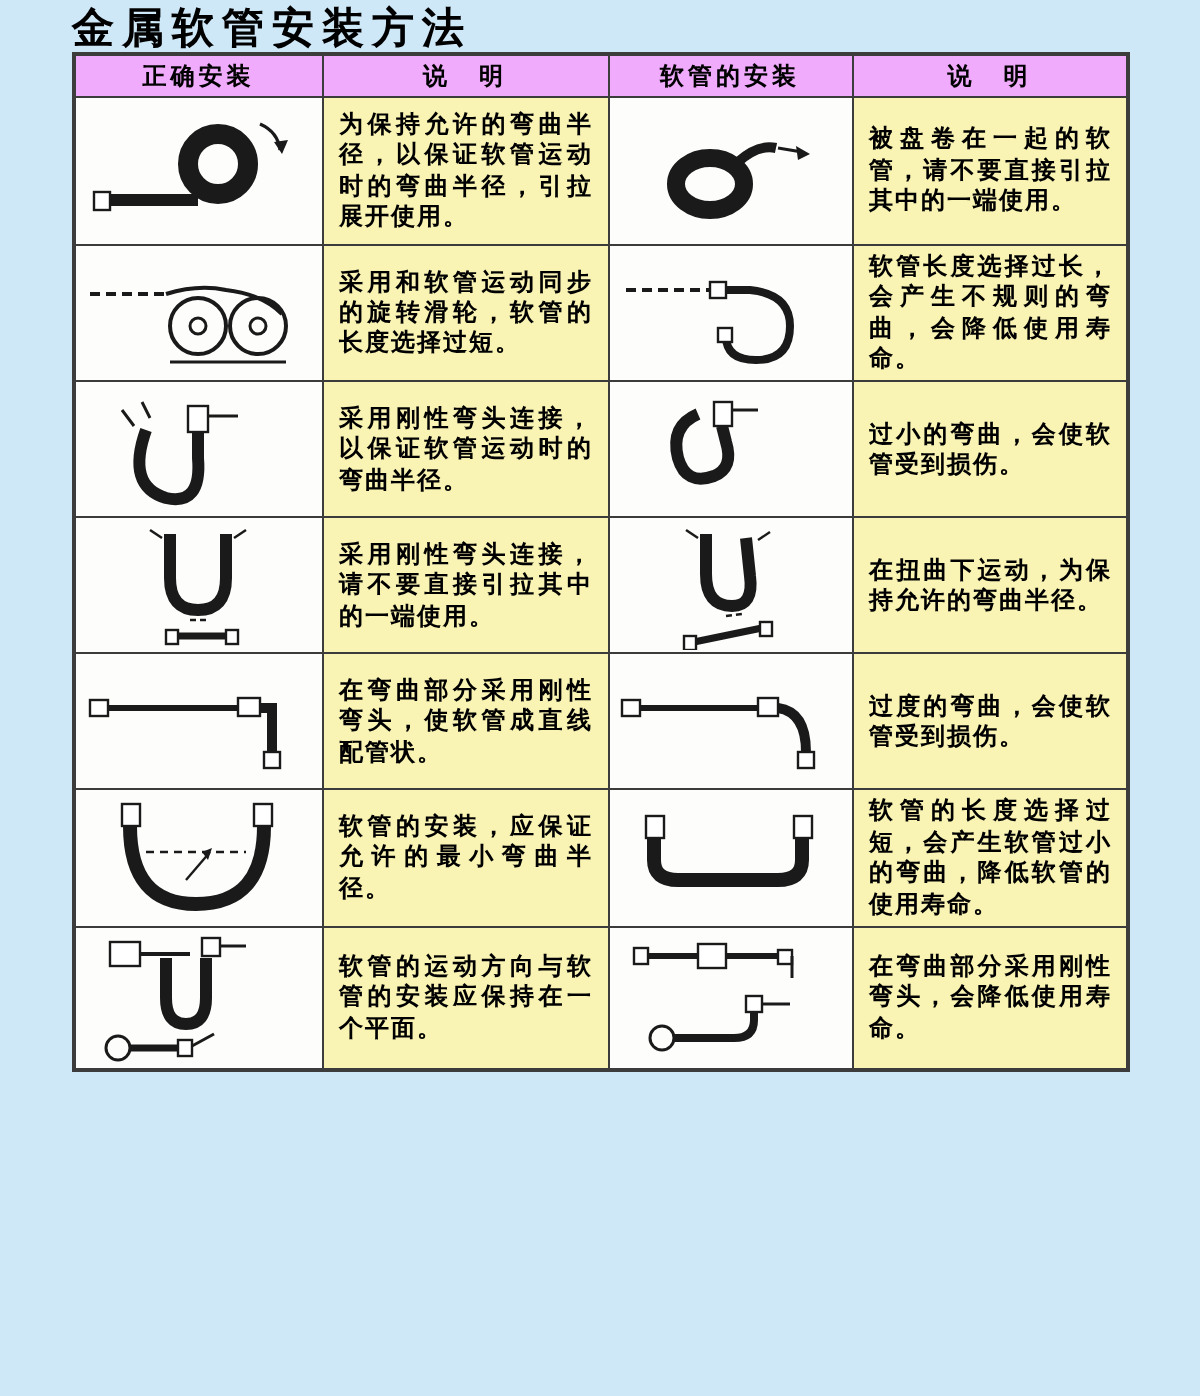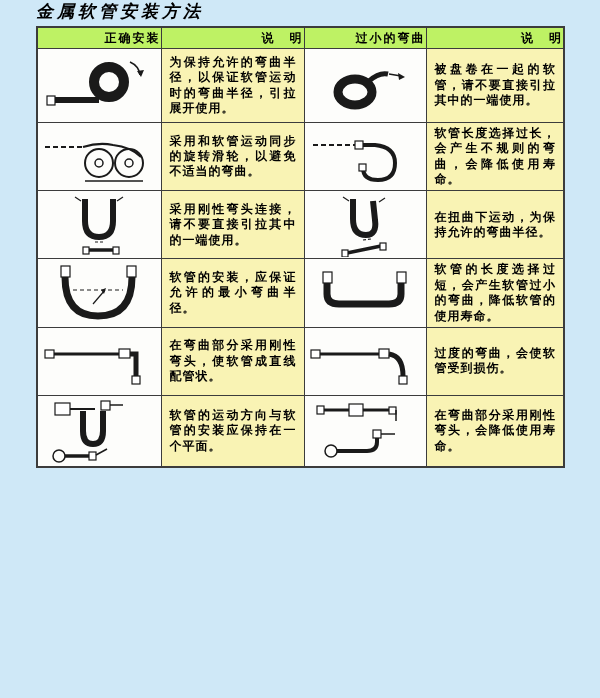--- a/index.html
+++ b/index.html
@@ -6,35 +6,35 @@
   body{
     width:600px;height:698px;
     background:#cfe8f7;
     font-family:"Liberation Sans",sans-serif;
     position:relative;overflow:hidden;
     color:#000;
   }
   .page-title{
     position:absolute;left:36px;top:0px;
     font-family:"DejaVu Serif",serif;
-    font-style:italic;font-weight:bold;
-    font-size:17px;letter-spacing:4px;
+    font-weight:bold;
+    font-size:21px;letter-spacing:4px;
   }
   table.install{
     position:absolute;left:36px;top:26px;
     width:527px;
     border-collapse:collapse;table-layout:fixed;
     border:2px solid #3c3c3c;
     background:#fdfdfb;
   }
   .install th,.install td{border:1px solid #3c3c3c;padding:0;vertical-align:middle;}
   .install th{
-    background:#bef264;height:20px;
+    background:#f0abfc;height:20px;
     font-size:12px;font-weight:bold;letter-spacing:2px;
-    text-align:right;
+    text-align:center;
     margin-left:29px;
   }
   td.img-cell{background:#fdfdfb;text-align:center;}
   td.img-cell svg{display:block;margin:0 auto;}
   td.desc-cell{
     background:#f9f3b4;
     font-size:12px;font-weight:bold;
     line-height:1.28;letter-spacing:1px;
     padding:3px 7px 3px 8px;
     text-align:justify;
@@ -56,21 +56,21 @@
   <colgroup>
     <col style="width:124px">
       <col style="width:143px">
       <col style="width:122px">
       <col style="width:138px">
   </colgroup>
   <thead>
     <tr>
       <th>正确安装</th>
       <th>说　明</th>
-      <th>过小的弯曲</th>
+      <th>软管的安装</th>
       <th>说　明</th>
     </tr>
   </thead>
   <tbody>
 
     <tr class="h74">
       <td class="img-cell">
         <svg width="112" height="62" viewBox="0 0 112 62">
           <circle class="stroke" cx="66" cy="27" r="15" stroke-width="10"></circle>
           <line class="stroke" x1="12" y1="45" x2="56" y2="45" stroke-width="6"></line>
@@ -97,33 +97,53 @@
         <svg width="116" height="60" viewBox="0 0 116 60">
           <line class="stroke" x1="4" y1="20" x2="42" y2="20" stroke-width="2" stroke-dasharray="5 3"></line>
           <path class="stroke" d="M42 20 Q 58 15 72 18 Q 90 20 100 30" stroke-width="2"></path>
           <circle class="stroke" cx="58" cy="36" r="14" stroke-width="2"></circle>
           <circle class="stroke" cx="58" cy="36" r="4" stroke-width="1.5"></circle>
           <circle class="stroke" cx="88" cy="36" r="14" stroke-width="2"></circle>
           <circle class="stroke" cx="88" cy="36" r="4" stroke-width="1.5"></circle>
           <line class="stroke" x1="44" y1="54" x2="102" y2="54" stroke-width="1.5"></line>
         </svg>
       </td>
-      <td class="desc-cell">采用和软管运动同步的旋转滑轮，以避免不适当的弯曲。</td>
+      <td class="desc-cell">采用和软管运动同步的旋转滑轮，软管的长度选择过短。</td>
       <td class="img-cell">
         <svg width="112" height="60" viewBox="0 0 112 60">
           <line class="stroke" x1="4" y1="18" x2="50" y2="18" stroke-width="2" stroke-dasharray="5 3"></line>
           <rect class="fitting" x="46" y="14" width="8" height="8"></rect>
           <path class="stroke" d="M54 18 h 12 q 20 2 20 18 q 0 17 -17 17 q -15 0 -15 -12" stroke-width="4"></path>
           <rect class="fitting" x="50" y="37" width="7" height="7"></rect>
         </svg>
       </td>
       <td class="desc-cell">软管长度选择过长，会产生不规则的弯曲，会降低使用寿命。</td>
     </tr>
 
 
+    <tr class="h68">
+      <td class="img-cell">
+        <svg width="112" height="64" viewBox="0 0 112 64">
+          <path class="stroke" d="M30 22 Q 20 50 40 56 Q 58 60 56 36 L 56 22" stroke-width="6"></path>
+          <rect class="fitting" x="51" y="10" width="10" height="13"></rect>
+          <line class="stroke" x1="61" y1="15" x2="76" y2="15" stroke-width="1.5"></line>
+          <line class="stroke" x1="24" y1="20" x2="18" y2="12" stroke-width="1.5"></line>
+          <line class="stroke" x1="32" y1="16" x2="28" y2="8" stroke-width="1.5"></line>
+        </svg>
+      </td>
+      <td class="desc-cell">采用刚性弯头连接，以保证软管运动时的弯曲半径。</td>
+      <td class="img-cell">
+        <svg width="112" height="64" viewBox="0 0 112 64">
+          <path class="stroke" d="M40 14 Q 26 20 30 36 Q 34 50 48 45 Q 58 41 54 28 L 52 20" stroke-width="6"></path>
+          <rect class="fitting" x="48" y="8" width="9" height="12"></rect>
+          <line class="stroke" x1="57" y1="12" x2="70" y2="12" stroke-width="1.5"></line>
+        </svg>
+      </td>
+      <td class="desc-cell">过小的弯曲，会使软管受到损伤。</td>
+    </tr>
 
     <tr class="h68">
       <td class="img-cell">
         <svg width="112" height="64" viewBox="0 0 112 64">
           <path class="stroke" d="M42 6 V 28 Q 42 44 56 44 Q 70 44 70 28 V 6" stroke-width="6"></path>
           <line class="stroke" x1="38" y1="8" x2="32" y2="4" stroke-width="1.2"></line>
           <line class="stroke" x1="74" y1="8" x2="80" y2="4" stroke-width="1.2"></line>
           <rect class="fitting" x="40" y="54" width="6" height="7"></rect>
           <line class="stroke" x1="46" y1="57" x2="70" y2="57" stroke-width="3.5"></line>
           <rect class="fitting" x="70" y="54" width="6" height="7"></rect>
@@ -140,61 +160,61 @@
           <rect class="fitting" x="33" y="57" width="6" height="7"></rect>
           <rect class="fitting" x="71" y="50" width="6" height="7"></rect>
           <line class="stroke" x1="54" y1="47" x2="62" y2="46" stroke-width="1.2" stroke-dasharray="3 2"></line>
         </svg>
       </td>
       <td class="desc-cell">在扭曲下运动，为保持允许的弯曲半径。</td>
     </tr>
 
     <tr class="h68">
       <td class="img-cell">
+        <svg width="116" height="58" viewBox="0 0 116 58">
+          <rect class="fitting" x="4" y="18" width="9" height="8"></rect>
+          <line class="stroke" x1="13" y1="22" x2="80" y2="22" stroke-width="3"></line>
+          <rect class="fitting" x="78" y="17" width="11" height="9"></rect>
+          <path class="stroke" d="M89 22 L 95 22 L 95 44" stroke-width="5"></path>
+          <rect class="fitting" x="91" y="44" width="8" height="8"></rect>
+        </svg>
+      </td>
+      <td class="desc-cell">在弯曲部分采用刚性弯头，使软管成直线配管状。</td>
+      <td class="img-cell">
+        <svg width="116" height="58" viewBox="0 0 116 58">
+          <rect class="fitting" x="4" y="18" width="9" height="8"></rect>
+          <line class="stroke" x1="13" y1="22" x2="74" y2="22" stroke-width="3"></line>
+          <rect class="fitting" x="72" y="17" width="10" height="9"></rect>
+          <path class="stroke" d="M82 22 Q 96 24 96 44" stroke-width="5"></path>
+          <rect class="fitting" x="92" y="44" width="8" height="8"></rect>
+        </svg>
+      </td>
+      <td class="desc-cell">过度的弯曲，会使软管受到损伤。</td>
+    </tr>
+
+    <tr class="h68">
+      <td class="img-cell">
         <svg width="112" height="62" viewBox="0 0 112 62">
           <rect class="fitting" x="18" y="4" width="9" height="11"></rect>
           <rect class="fitting" x="84" y="4" width="9" height="11"></rect>
           <path class="stroke" d="M22 15 Q 22 54 55 54 Q 89 54 89 15" stroke-width="7"></path>
           <line class="stroke" x1="30" y1="28" x2="80" y2="28" stroke-width="1.2" stroke-dasharray="4 3"></line>
           <line class="stroke" x1="50" y1="42" x2="62" y2="28" stroke-width="1.2"></line>
           <path class="fillk" d="M63 26 l -5 2 l 3 4 z"></path>
         </svg>
       </td>
       <td class="desc-cell">软管的安装，应保证允许的最小弯曲半径。</td>
       <td class="img-cell">
         <svg width="112" height="62" viewBox="0 0 112 62">
           <rect class="fitting" x="14" y="10" width="9" height="11"></rect>
           <rect class="fitting" x="88" y="10" width="9" height="11"></rect>
           <path class="stroke" d="M18 21 L 18 32 Q 18 42 30 42 L 80 42 Q 92 42 92 32 L 92 21" stroke-width="7"></path>
         </svg>
       </td>
       <td class="desc-cell">软管的长度选择过短，会产生软管过小的弯曲，降低软管的使用寿命。</td>
-    </tr>
-
-    <tr class="h68">
-      <td class="img-cell">
-        <svg width="116" height="58" viewBox="0 0 116 58">
-          <rect class="fitting" x="4" y="18" width="9" height="8"></rect>
-          <line class="stroke" x1="13" y1="22" x2="80" y2="22" stroke-width="3"></line>
-          <rect class="fitting" x="78" y="17" width="11" height="9"></rect>
-          <path class="stroke" d="M89 22 L 95 22 L 95 44" stroke-width="5"></path>
-          <rect class="fitting" x="91" y="44" width="8" height="8"></rect>
-        </svg>
-      </td>
-      <td class="desc-cell">在弯曲部分采用刚性弯头，使软管成直线配管状。</td>
-      <td class="img-cell">
-        <svg width="116" height="58" viewBox="0 0 116 58">
-          <rect class="fitting" x="4" y="18" width="9" height="8"></rect>
-          <line class="stroke" x1="13" y1="22" x2="74" y2="22" stroke-width="3"></line>
-          <rect class="fitting" x="72" y="17" width="10" height="9"></rect>
-          <path class="stroke" d="M82 22 Q 96 24 96 44" stroke-width="5"></path>
-          <rect class="fitting" x="92" y="44" width="8" height="8"></rect>
-        </svg>
-      </td>
-      <td class="desc-cell">过度的弯曲，会使软管受到损伤。</td>
     </tr>
 
     <tr class="h72">
       <td class="img-cell">
         <svg width="112" height="68" viewBox="0 0 112 68">
           <rect class="fitting" x="12" y="6" width="15" height="12"></rect>
           <line class="stroke" x1="27" y1="12" x2="52" y2="12" stroke-width="2"></line>
           <rect class="fitting" x="58" y="4" width="9" height="9"></rect>
           <line class="stroke" x1="67" y1="8" x2="80" y2="8" stroke-width="1.5"></line>
           <path class="stroke" d="M40 14 V 34 Q 40 47 50 47 Q 60 47 60 34 V 14" stroke-width="6"></path>

